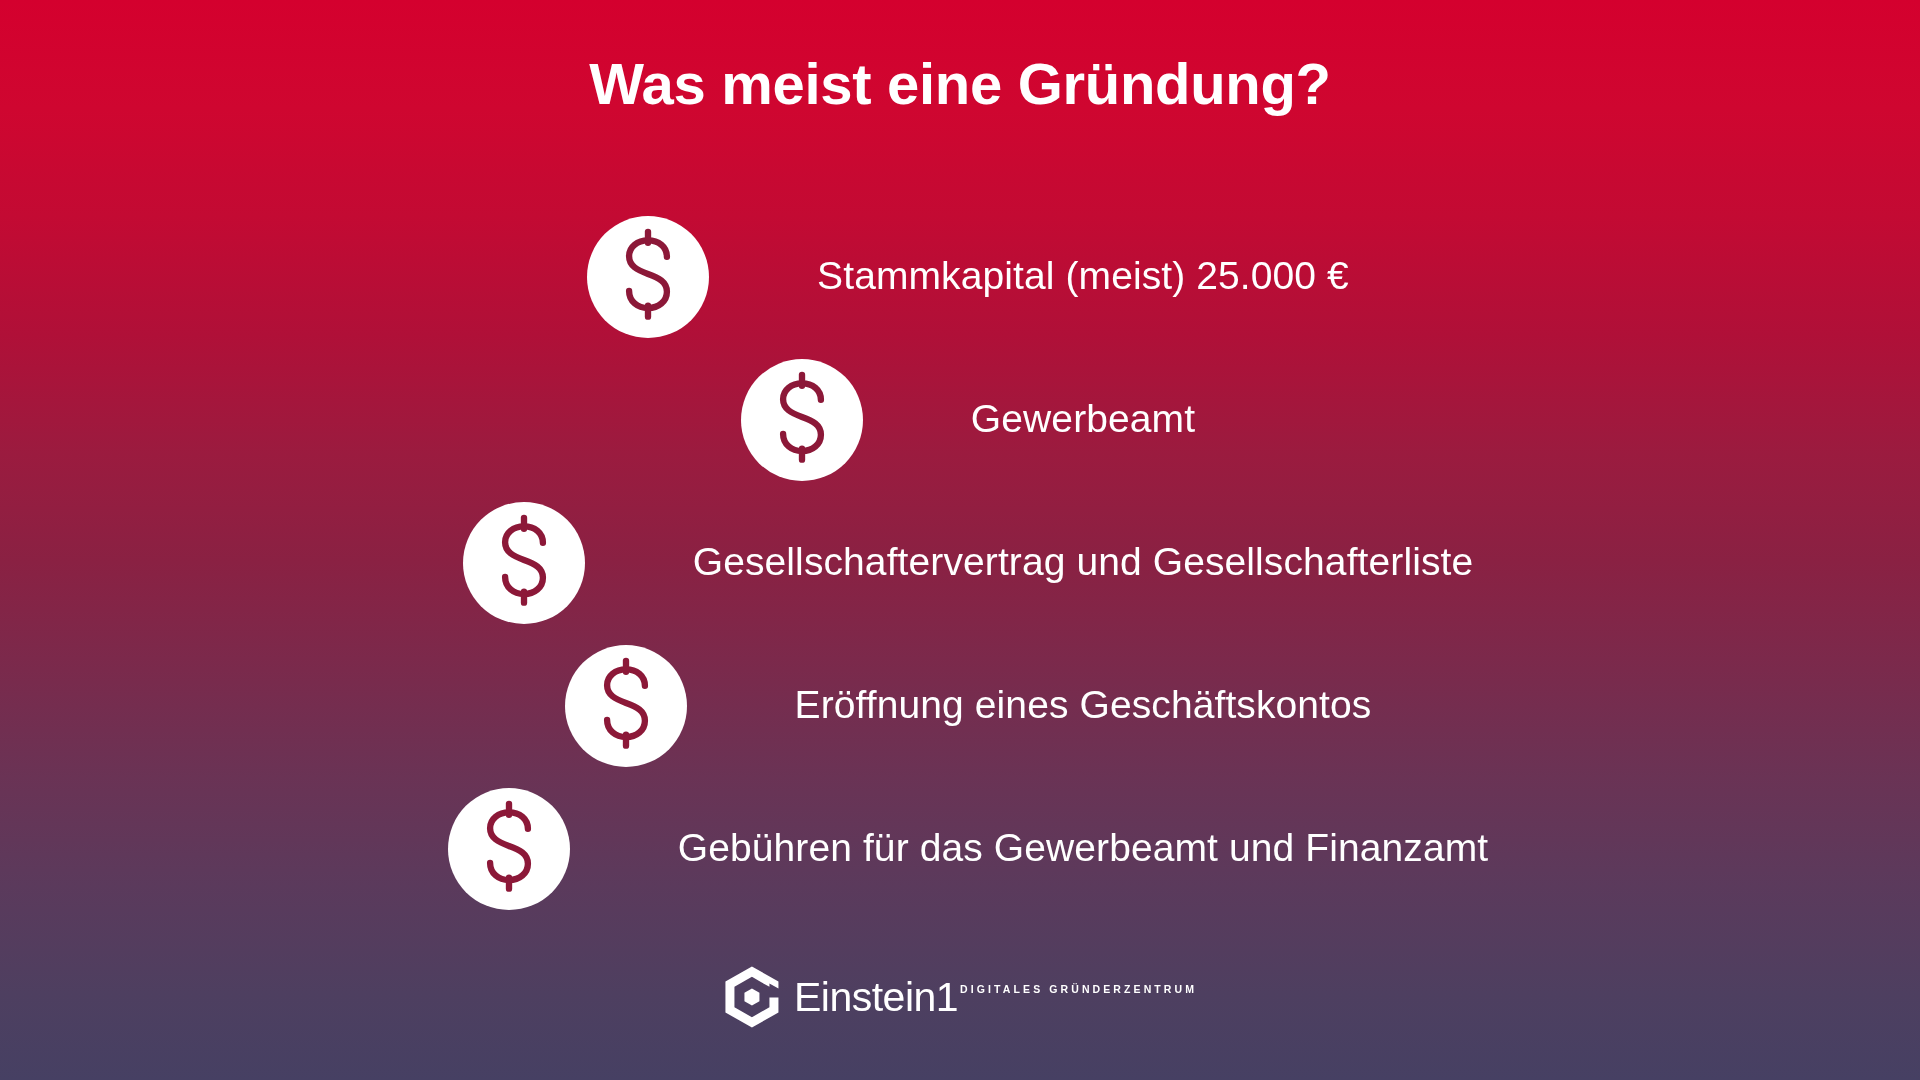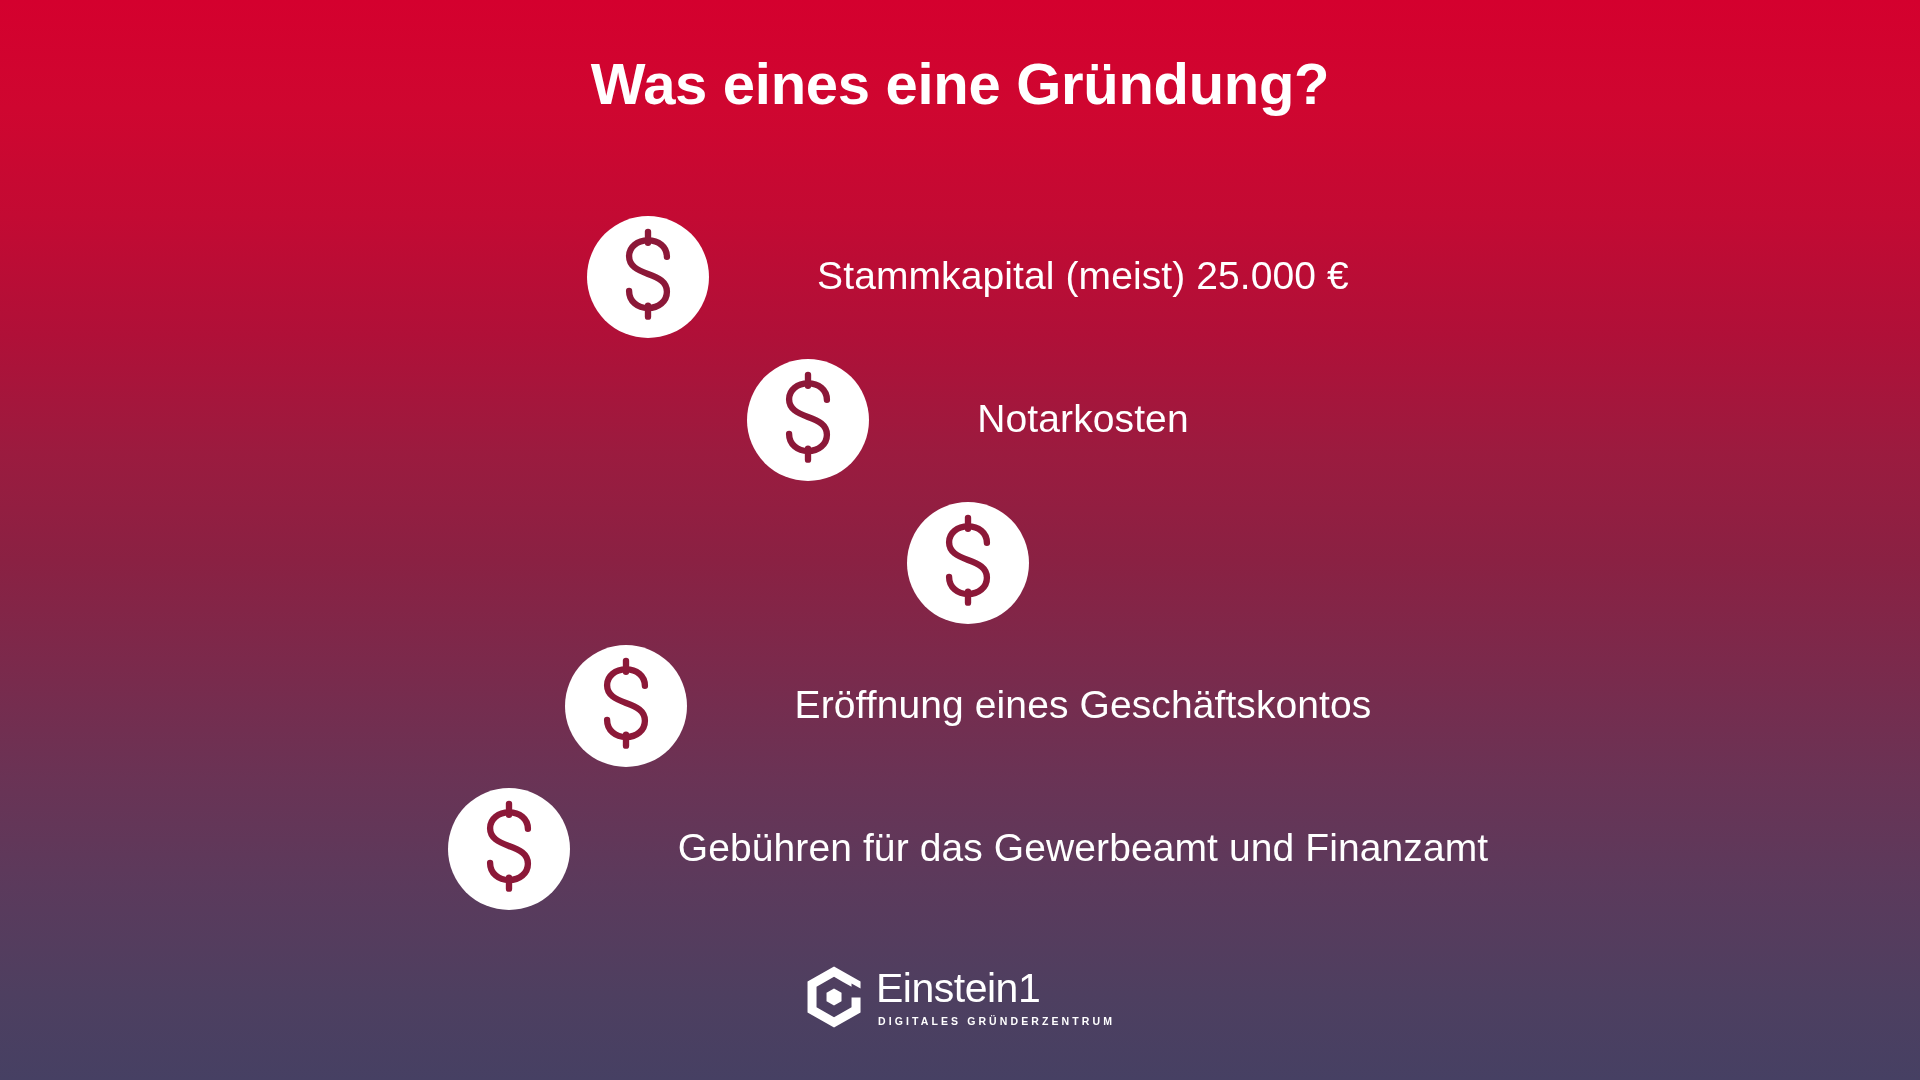--- a/index.html
+++ b/index.html
@@ -97,21 +97,21 @@
 
   .logo-mark {
     width:58px;
     height:62px;
     flex:0 0 58px;
     margin-right:13px;
   }
 
   .logo-mark svg { display:block; }
 
-  .logo-text { display:flex; flex-direction:column; }
+  .logo-text { display:flex; }
 
   .logo-name {
     color:#ffffff;
     font-size:41px;
     font-weight:normal;
     line-height:1;
     letter-spacing:-0.5px;
   }
 
   .logo-tagline {
@@ -123,21 +123,21 @@
     margin-top:7px;
     margin-left:2px;
     white-space:nowrap;
   }
 </style>
 </head>
 <body>
 
 <div class="slide">
 
-  <h1 class="title">Was eines eine Gründung?</h1>
+  <h1 class="title">Was meist eine Gründung?</h1>
 
   <div class="list">
 
     <div class="row">
       <span class="icon-wrap">
         <svg width="122" height="122" viewBox="0 0 100 100">
           <g fill="none" stroke="#8c1838" stroke-width="5.2" stroke-linecap="round" stroke-linejoin="round">
             <path d="M65.5 33.5 C65.5 25 58.5 20 50 20 C41.5 20 34.5 25 34.5 33 C34.5 41 41.5 44.5 50 47.5 C58.5 50.5 65.5 54 65.5 62 C65.5 70 58.5 75.5 50 75.5 C41.5 75.5 34.5 70 34.5 61.5"></path>
             <line x1="50" y1="13" x2="50" y2="22"></line>
             <line x1="50" y1="73.5" x2="50" y2="82.5"></line>
@@ -150,33 +150,34 @@
     <div class="row">
       <span class="icon-wrap">
         <svg width="122" height="122" viewBox="0 0 100 100">
           <g fill="none" stroke="#8c1838" stroke-width="5.2" stroke-linecap="round" stroke-linejoin="round">
             <path d="M65.5 33.5 C65.5 25 58.5 20 50 20 C41.5 20 34.5 25 34.5 33 C34.5 41 41.5 44.5 50 47.5 C58.5 50.5 65.5 54 65.5 62 C65.5 70 58.5 75.5 50 75.5 C41.5 75.5 34.5 70 34.5 61.5"></path>
             <line x1="50" y1="13" x2="50" y2="22"></line>
             <line x1="50" y1="73.5" x2="50" y2="82.5"></line>
           </g>
         </svg>
       </span>
-      <span class="row-label">Notarkosten</span>
-    </div>
-
-    <div class="row">
-      <span class="icon-wrap">
-        <svg width="122" height="122" viewBox="0 0 100 100">
-          <g fill="none" stroke="#8c1838" stroke-width="5.2" stroke-linecap="round" stroke-linejoin="round">
-            <path d="M65.5 33.5 C65.5 25 58.5 20 50 20 C41.5 20 34.5 25 34.5 33 C34.5 41 41.5 44.5 50 47.5 C58.5 50.5 65.5 54 65.5 62 C65.5 70 58.5 75.5 50 75.5 C41.5 75.5 34.5 70 34.5 61.5"></path>
-            <line x1="50" y1="13" x2="50" y2="22"></line>
-            <line x1="50" y1="73.5" x2="50" y2="82.5"></line>
-          </g>
-        </svg>
-      </span>
+      <span class="row-label">Gewerbeamt</span>
+    </div>
+
+    <div class="row">
+      <span class="icon-wrap">
+        <svg width="122" height="122" viewBox="0 0 100 100">
+          <g fill="none" stroke="#8c1838" stroke-width="5.2" stroke-linecap="round" stroke-linejoin="round">
+            <path d="M65.5 33.5 C65.5 25 58.5 20 50 20 C41.5 20 34.5 25 34.5 33 C34.5 41 41.5 44.5 50 47.5 C58.5 50.5 65.5 54 65.5 62 C65.5 70 58.5 75.5 50 75.5 C41.5 75.5 34.5 70 34.5 61.5"></path>
+            <line x1="50" y1="13" x2="50" y2="22"></line>
+            <line x1="50" y1="73.5" x2="50" y2="82.5"></line>
+          </g>
+        </svg>
+      </span>
+      <span class="row-label">Gesellschaftervertrag und Gesellschafterliste</span>
     </div>
 
     <div class="row">
       <span class="icon-wrap">
         <svg width="122" height="122" viewBox="0 0 100 100">
           <g fill="none" stroke="#8c1838" stroke-width="5.2" stroke-linecap="round" stroke-linejoin="round">
             <path d="M65.5 33.5 C65.5 25 58.5 20 50 20 C41.5 20 34.5 25 34.5 33 C34.5 41 41.5 44.5 50 47.5 C58.5 50.5 65.5 54 65.5 62 C65.5 70 58.5 75.5 50 75.5 C41.5 75.5 34.5 70 34.5 61.5"></path>
             <line x1="50" y1="13" x2="50" y2="22"></line>
             <line x1="50" y1="73.5" x2="50" y2="82.5"></line>
           </g>

